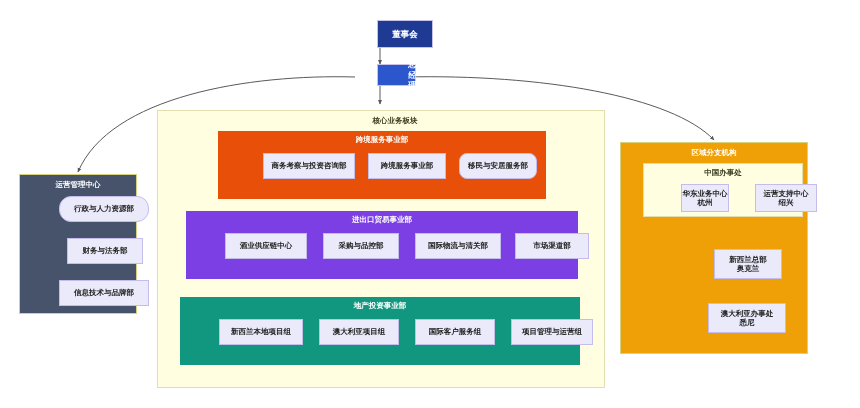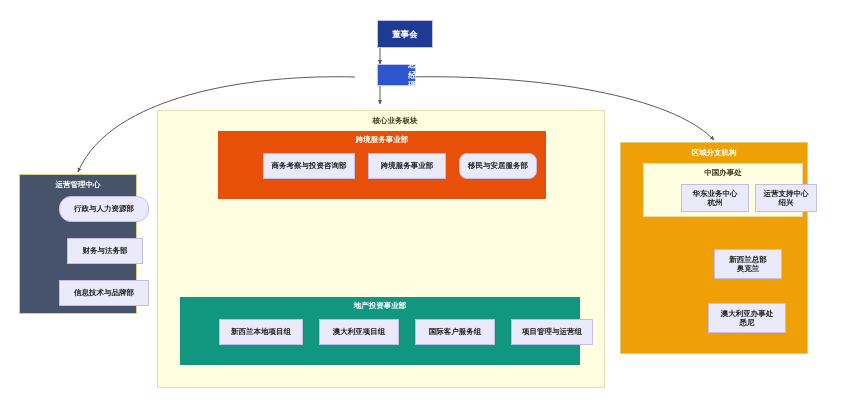--- a/index.html
+++ b/index.html
@@ -92,20 +92,27 @@
   <div class="container core-wrap" style="left:157px;top:110px;width:448px;height:278px;">
     <div class="container-title" style="top:5px;">核心业务板块</div>
 
     <div class="container div-cross" style="left:60px;top:20px;width:328px;height:68px;">
       <div class="container-title" style="top:4px;">跨境服务事业部</div>
       <div class="node leaf" style="left:20px;top:22px;width:92px;height:26px;">商务考察与投资咨询部</div>
       <div class="node leaf" style="left:125px;top:22px;width:78px;height:26px;">跨境服务事业部</div>
       <div class="node leaf" style="left:216px;top:22px;width:78px;height:26px;border-radius:8px;">移民与安居服务部</div>
     </div>
 
+    <div class="container div-trade" style="left:28px;top:100px;width:392px;height:68px;">
+      <div class="container-title" style="top:4px;">进出口贸易事业部</div>
+      <div class="node leaf" style="left:14px;top:22px;width:82px;height:26px;">酒业供应链中心</div>
+      <div class="node leaf" style="left:112px;top:22px;width:76px;height:26px;">采购与品控部</div>
+      <div class="node leaf" style="left:204px;top:22px;width:86px;height:26px;">国际物流与清关部</div>
+      <div class="node leaf" style="left:304px;top:22px;width:74px;height:26px;">市场渠道部</div>
+    </div>
 
     <div class="container div-estate" style="left:22px;top:186px;width:400px;height:68px;">
       <div class="container-title" style="top:4px;">地产投资事业部</div>
       <div class="node leaf" style="left:14px;top:22px;width:84px;height:26px;">新西兰本地项目组</div>
       <div class="node leaf" style="left:114px;top:22px;width:80px;height:26px;">澳大利亚项目组</div>
       <div class="node leaf" style="left:210px;top:22px;width:80px;height:26px;">国际客户服务组</div>
       <div class="node leaf" style="left:306px;top:22px;width:82px;height:26px;">项目管理与运营组</div>
     </div>
   </div>
 
@@ -114,21 +121,21 @@
     <div class="node leaf" style="left:14px;top:21px;width:90px;height:26px;border-radius:12px;">行政与人力资源部</div>
     <div class="node leaf" style="left:22px;top:63px;width:76px;height:26px;">财务与法务部</div>
     <div class="node leaf" style="left:14px;top:105px;width:90px;height:26px;">信息技术与品牌部</div>
   </div>
 
   <div class="container region-wrap" style="left:620px;top:142px;width:188px;height:212px;">
     <div class="container-title" style="top:5px;">区域分支机构</div>
 
     <div class="container china-wrap" style="left:22px;top:20px;width:160px;height:54px;">
       <div class="container-title" style="top:4px;">中国办事处</div>
-      <div class="node leaf" style="left:12px;top:20px;width:68px;height:28px;">华东业务中心
+      <div class="node leaf" style="left:12px;top:20px;width:48px;height:28px;">华东业务中心
 杭州</div>
       <div class="node leaf" style="left:86px;top:20px;width:62px;height:28px;">运营支持中心
 绍兴</div>
     </div>
 
     <div class="node leaf" style="left:68px;top:106px;width:68px;height:30px;">新西兰总部
 奥克兰</div>
     <div class="node leaf" style="left:62px;top:160px;width:78px;height:30px;">澳大利亚办事处
 悉尼</div>
   </div>

